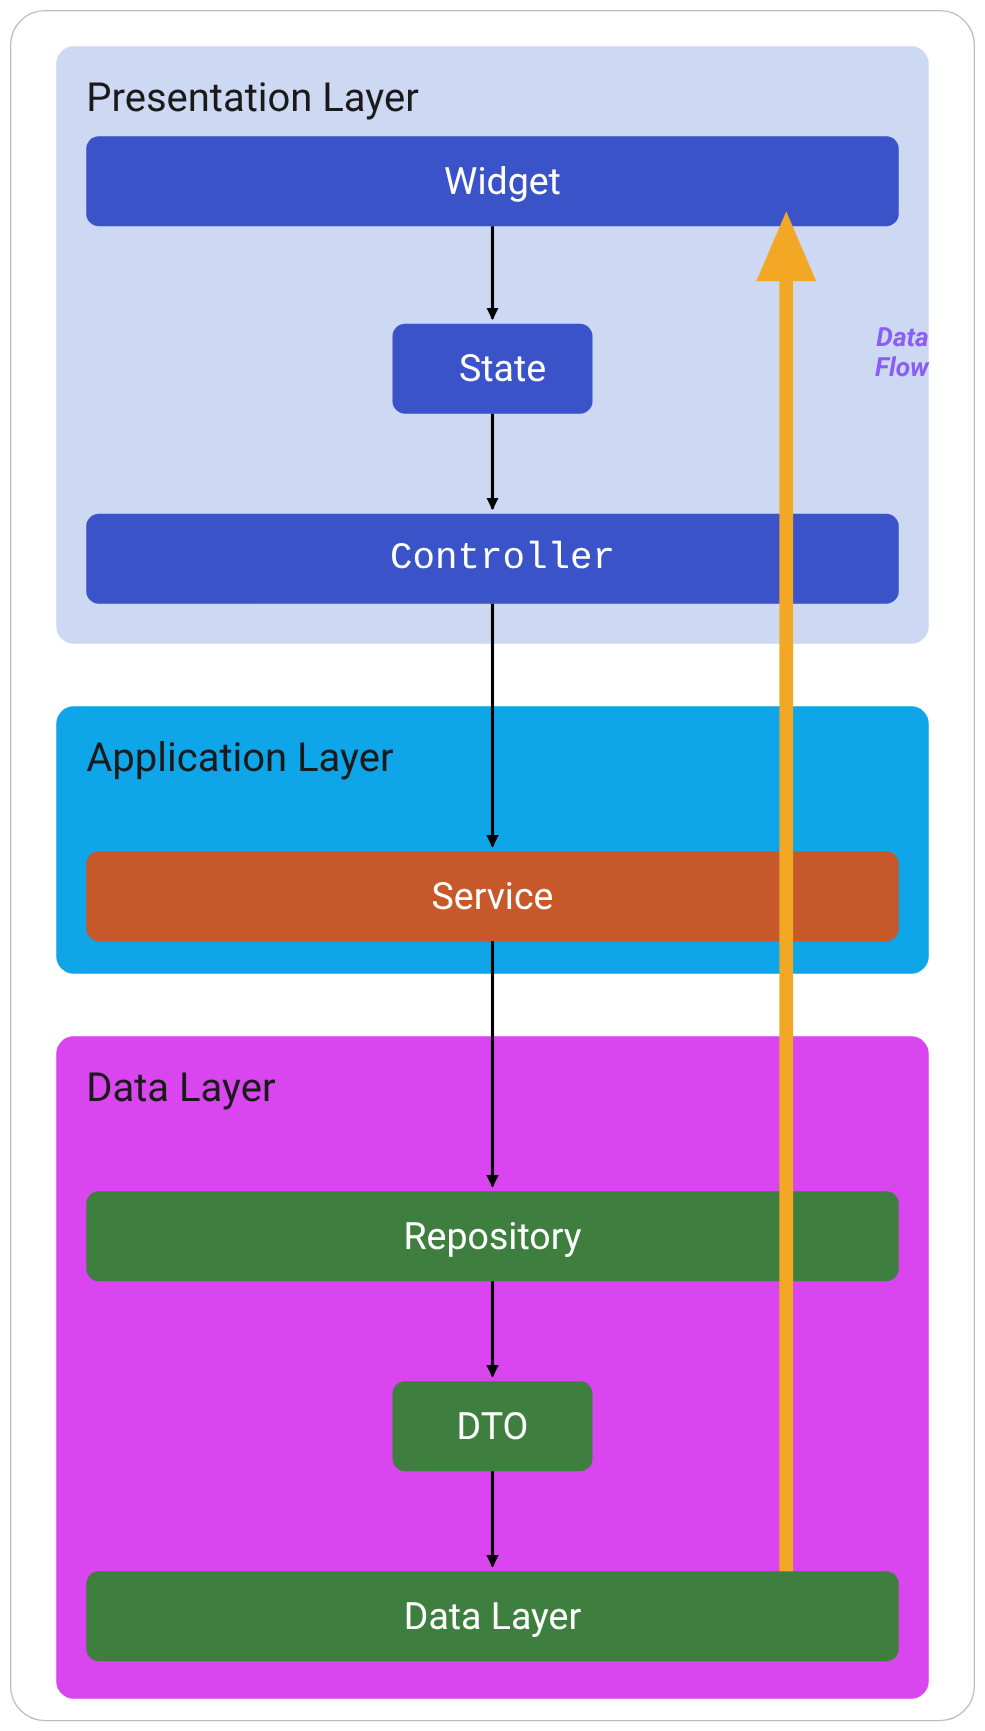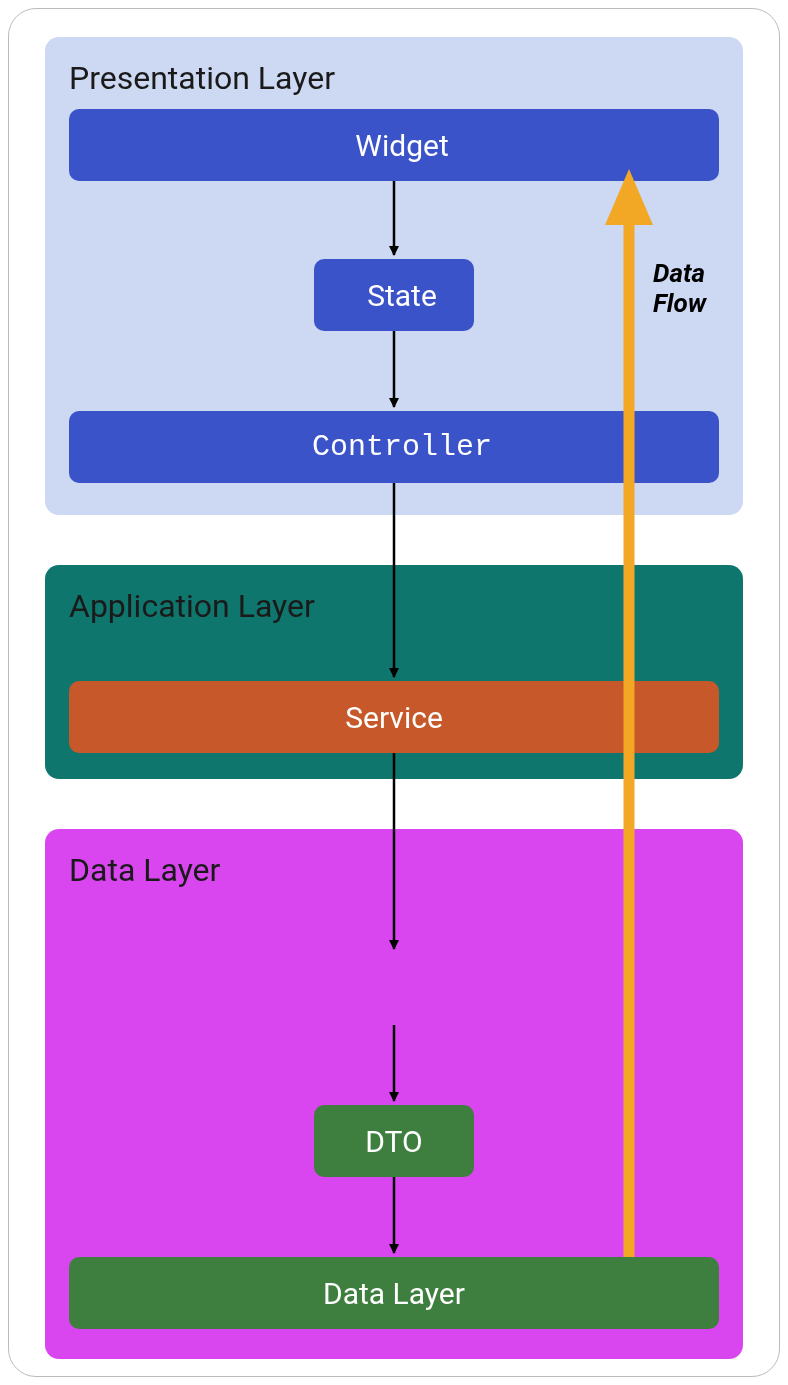--- a/index.html
+++ b/index.html
@@ -42,33 +42,33 @@
     font-weight: 400;
     color: #fff;
   }
   .box-wide { left: 24px; right: 24px; }
   .box-small { width: 160px; left: 50%; transform: translateX(-50%); align-items: center; }
 
   
   .layer-presentation { top: 28px; height: 478px; background: #cdd8f3; }
   .box-blue { background: #3b53c8; padding-left: 16px; }
   
-  .layer-application { top: 556px; height: 214px; background: #0f766e; }
+  .layer-application { top: 556px; height: 214px; background: #0ea5e9; }
   .box-orange { background: #c6582a; }
   
   .layer-data { top: 820px; height: 530px; background: #d946ef; }
   .box-green { background: #3e7f3f; }
 
   .flow-label {
     position: absolute;
     font-style: italic;
     font-weight: 700;
-    font-size: 26px;
-    color: #000000;
-    text-align: left;
+    font-size: 21px;
+    color: #8b5cf6;
+    text-align: right;
     line-height: 1.15;
   }
   svg.connector { position: absolute; overflow: visible; }
 </style>
 </head>
 <body>
 
 <div class="frame">
 
   <div class="layer layer-presentation">
@@ -86,20 +86,23 @@
 
   <div class="layer layer-application">
     <div class="layer-title">Application Layer</div>
     <div class="box box-wide box-orange" style="top:116px;">
       <span>Service</span>
     </div>
   </div>
 
   <div class="layer layer-data">
     <div class="layer-title">Data Layer</div>
+    <div class="box box-wide box-green" style="top:124px;">
+      <span>Repository</span>
+    </div>
     <div class="box box-small box-green" style="top:276px;">
       <span>DTO</span>
     </div>
     <div class="box box-wide box-green" style="top:428px;">
       <span>Data Layer</span>
     </div>
   </div>
 
   <svg class="connector" style="left:0; top:0; width:100%; height:100%;">
     <defs>

